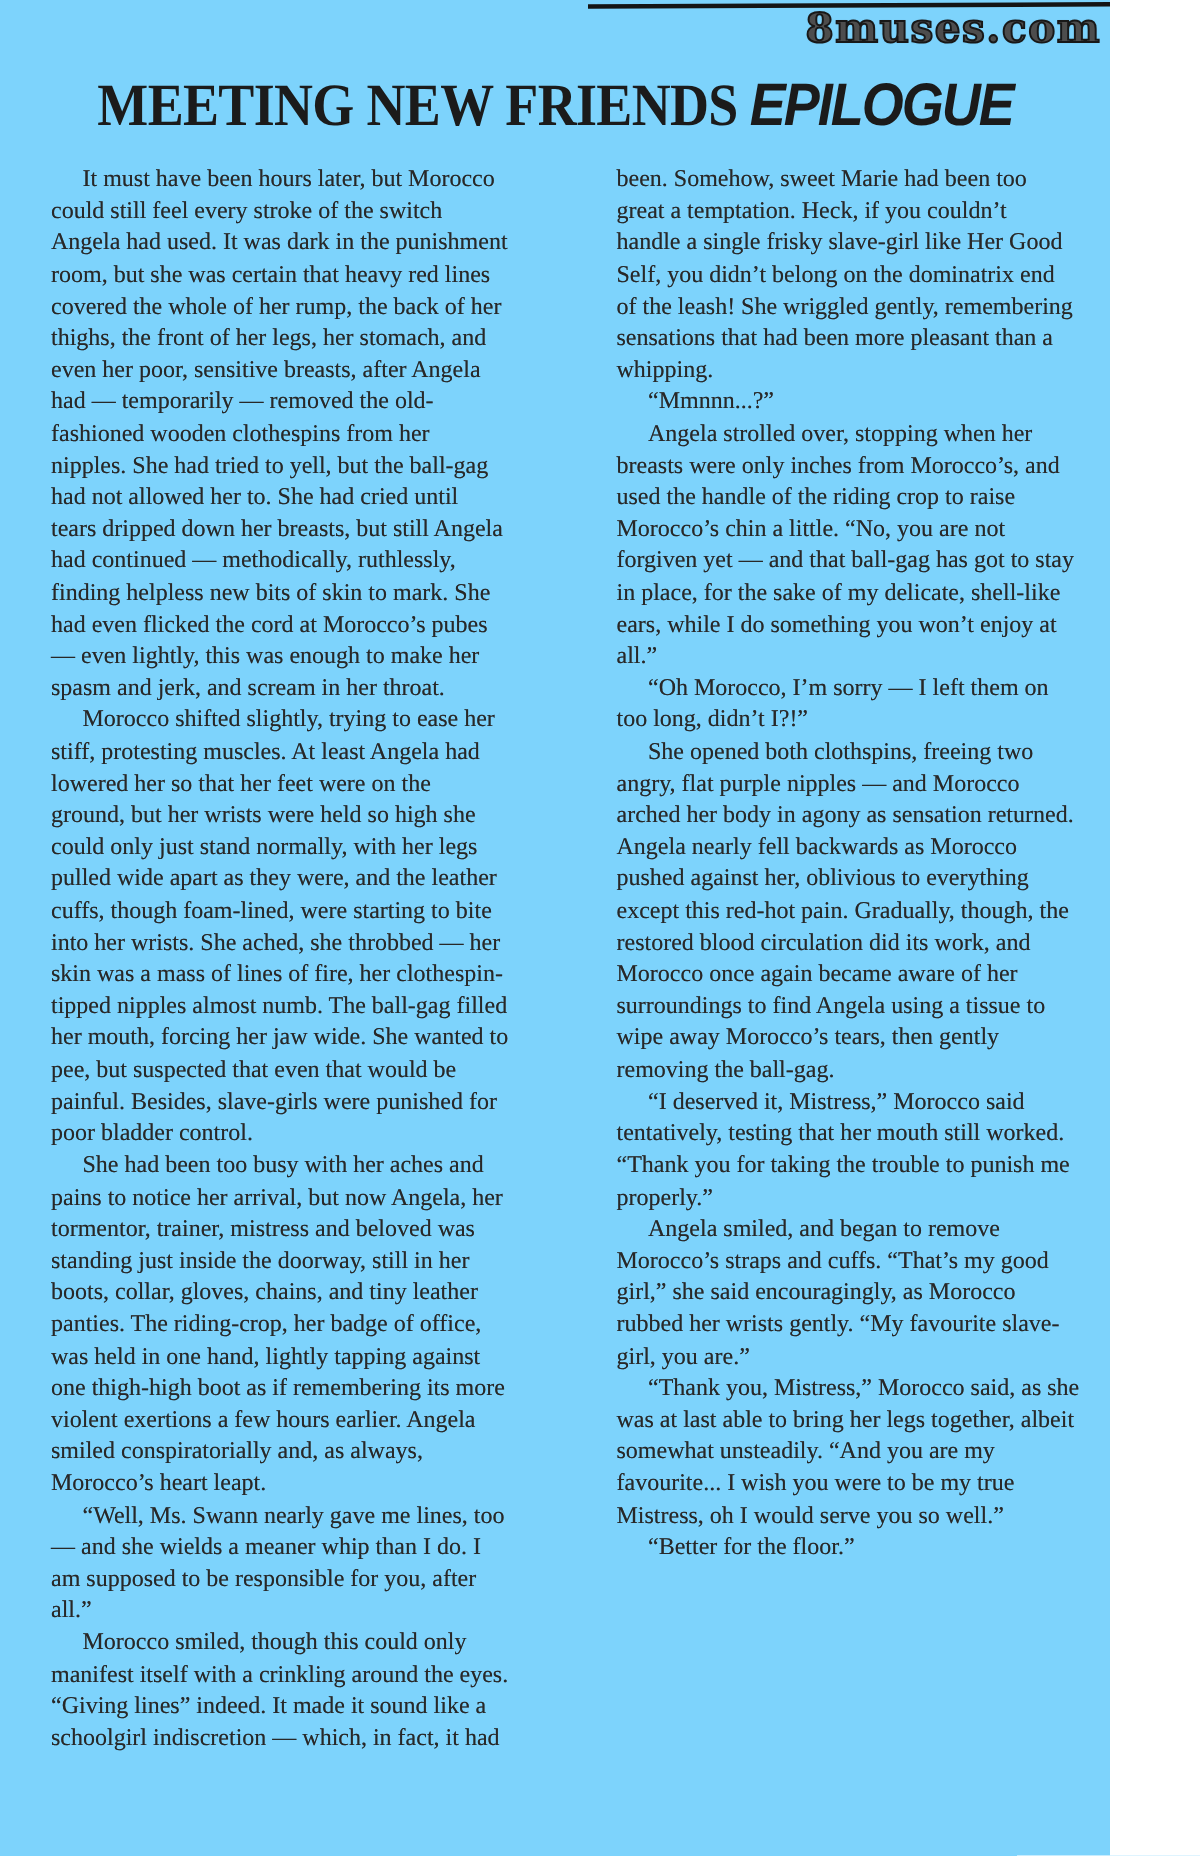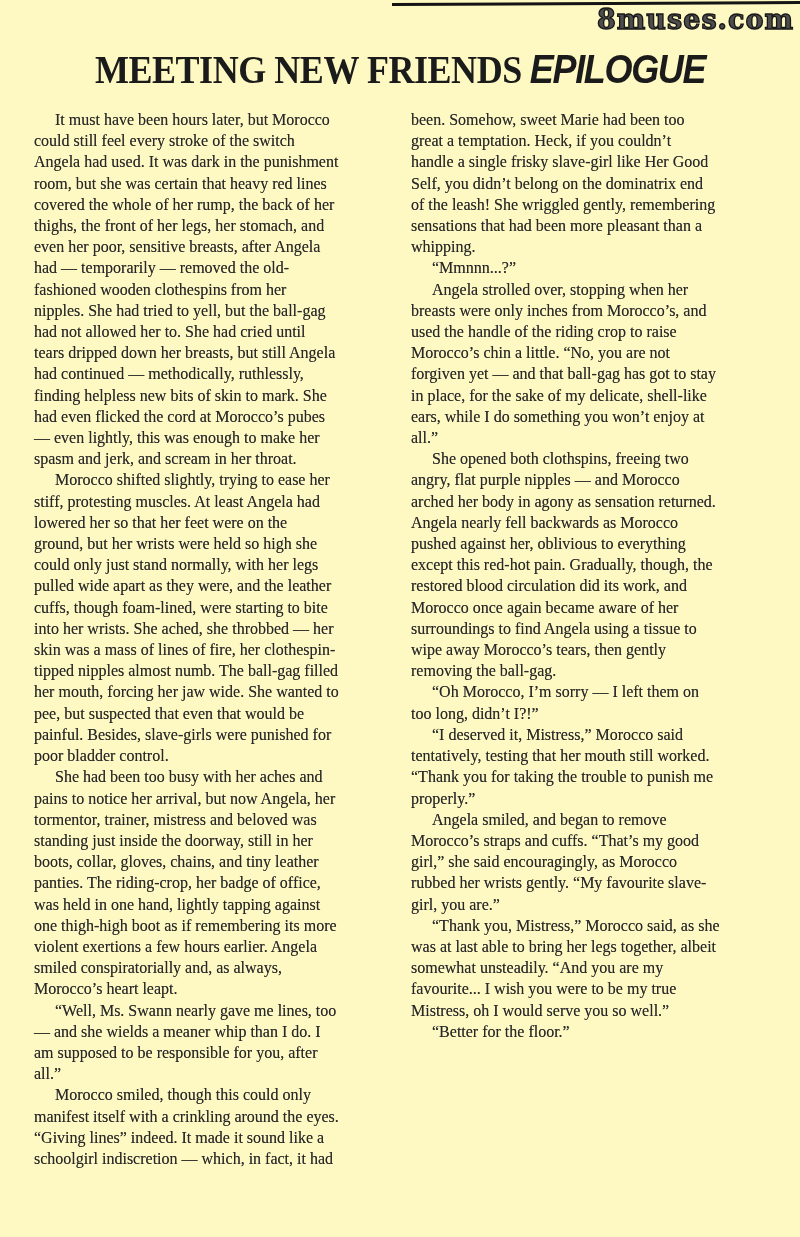--- a/index.html
+++ b/index.html
@@ -1,19 +1,19 @@
 <!DOCTYPE html>
 <html><head>
 <meta charset="utf-8">
 <style>
   html,body { margin:0; padding:0; background:#ffffff; }
   .page {
     position:relative;
-    width:800px; height:1237px;
-    background:#fef9c3;
+    width:740px; height:1237px;
+    background:#7dd3fc;
     overflow:hidden;
     font-family:"Liberation Serif", serif;
     color:#282828;
   }
   .top-edge-line {
     position:absolute; top:2px; left:392px;
     width:408px; height:3px;
     background:#141414;
     transform:rotate(-0.25deg);
   }
@@ -132,33 +132,33 @@
 whipping.</p>
         <p class="para indent">“Mmnnn...?”</p>
         <p class="para indent">Angela strolled over, stopping when her
 breasts were only inches from Morocco’s, and
 used the handle of the riding crop to raise
 Morocco’s chin a little. “No, you are not
 forgiven yet — and that ball-gag has got to stay
 in place, for the sake of my delicate, shell-like
 ears, while I do something you won’t enjoy at
 all.”</p>
+        <p class="para indent">“Oh Morocco, I’m sorry — I left them on
+too long, didn’t I?!”</p>
         <p class="para indent">She opened both clothspins, freeing two
 angry, flat purple nipples — and Morocco
 arched her body in agony as sensation returned.
 Angela nearly fell backwards as Morocco
 pushed against her, oblivious to everything
 except this red-hot pain. Gradually, though, the
 restored blood circulation did its work, and
 Morocco once again became aware of her
 surroundings to find Angela using a tissue to
 wipe away Morocco’s tears, then gently
 removing the ball-gag.</p>
-        <p class="para indent">“Oh Morocco, I’m sorry — I left them on
-too long, didn’t I?!”</p>
         <p class="para indent">“I deserved it, Mistress,” Morocco said
 tentatively, testing that her mouth still worked.
 “Thank you for taking the trouble to punish me
 properly.”</p>
         <p class="para indent">Angela smiled, and began to remove
 Morocco’s straps and cuffs. “That’s my good
 girl,” she said encouragingly, as Morocco
 rubbed her wrists gently. “My favourite slave-
 girl, you are.”</p>
         <p class="para indent">“Thank you, Mistress,” Morocco said, as she

